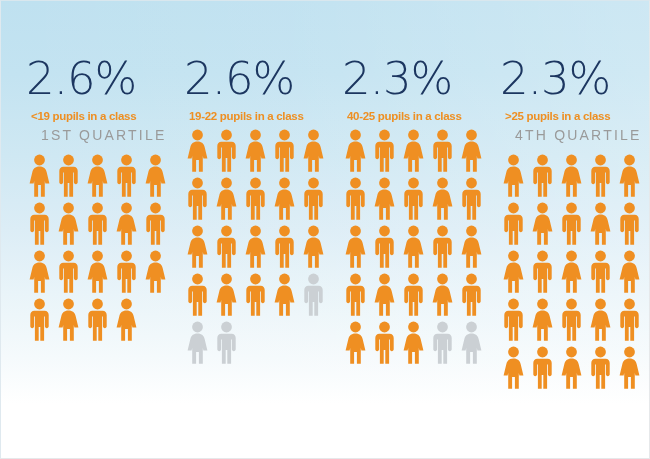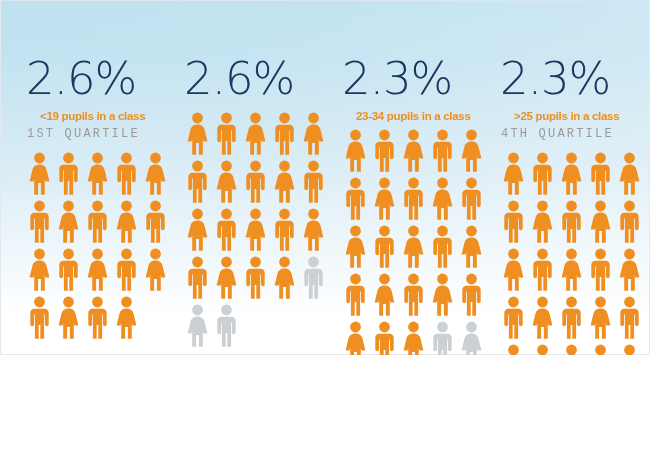--- a/index.html
+++ b/index.html
@@ -10,21 +10,21 @@
   body {
     width: 650px;
     height: 459px;
     overflow: hidden;
     font-family: "Liberation Sans", sans-serif;
   }
 
   #infographic {
     position: relative;
     width: 650px;
-    height: 355px;
+    height: 459px;
     box-sizing: border-box;
     background:
       linear-gradient(to bottom,
         #bfe1f0 0%,
         #c3e3f1 16%,
         #cfe8f3 34%,
         #dcedf6 50%,
         #e9f4f9 64%,
         #f5fafc 78%,
         #ffffff 88%,
@@ -75,33 +75,33 @@
     font-weight: 300;
     margin: 0 0 9px 4px;
     white-space: nowrap;
     font-family: "DejaVu Sans", sans-serif;
   }
 
   .subtitle {
     color: #ee8f22;
     font-size: 11.5px;
     font-weight: bold;
-    margin: 0 0 5px 18px;
+    margin: 0 0 5px 9px;
     white-space: nowrap;
     letter-spacing: -0.3px;
     font-family: "Liberation Sans", sans-serif;
   }
 
   .quartile-label {
     color: #9a9a9a;
-    font-size: 12px;
+    font-size: 14px;
     letter-spacing: 2.2px;
-    margin: 0 0 9px 5px;
+    margin: 0 0 9px 19px;
     white-space: nowrap;
-    font-family: Liberation Mono, monospace;
+    font-family: Liberation Sans, sans-serif;
   }
 
   .people-grid {
     margin-left: 3px;
   }
 
   .people-row {
     display: flex;
     height: 48px;
   }
@@ -251,20 +251,21 @@
               <svg viewBox="0 0 29 48" xmlns="http://www.w3.org/2000/svg" aria-hidden="true">
                 <circle class="fill-orange" cx="14.5" cy="8" r="5.4"></circle>
                 <path class="fill-orange" d="M14.5 14.6c-4.3 0-6.4 2.3-7.2 5.6L4.6 31.5h4.0l0.6-2.6v15.9h3.9V33.1h2.8v11.7h3.9V28.9l0.6 2.6h4.0l-2.7-11.3c-0.8-3.3-2.9-5.6-7.2-5.6z"></path>
               </svg>
             </div>
           </div>
         </div>
       </div>
       <div class="quartile-col">
         <div class="pct">2.6%</div>
+        <div class="subtitle">19-22 pupils in a class</div>
         <div class="people-grid">
           <div class="people-row">
             <div class="person">
               <svg viewBox="0 0 29 48" xmlns="http://www.w3.org/2000/svg" aria-hidden="true">
                 <circle class="fill-orange" cx="14.5" cy="8" r="5.4"></circle>
                 <path class="fill-orange" d="M14.5 14.6c-4.3 0-6.4 2.3-7.2 5.6L4.6 31.5h4.0l0.6-2.6v15.9h3.9V33.1h2.8v11.7h3.9V28.9l0.6 2.6h4.0l-2.7-11.3c-0.8-3.3-2.9-5.6-7.2-5.6z"></path>
               </svg>
             </div>
             <div class="person">
               <svg viewBox="0 0 29 48" xmlns="http://www.w3.org/2000/svg" aria-hidden="true">
@@ -398,21 +399,21 @@
               <svg viewBox="0 0 29 48" xmlns="http://www.w3.org/2000/svg" aria-hidden="true">
                 <circle class="fill-gray" cx="14.5" cy="8" r="5.4"></circle>
                 <path class="fill-gray" d="M19.6 14.8H9.4c-2.5 0-4.1 1.7-4.1 4.2v11.3c0 1.1 0.8 1.9 1.9 1.9s1.9-0.8 1.9-1.9V20.4h0.8v24.4h3.8V31.0h1.6v13.8h3.8V20.4h0.8v9.9c0 1.1 0.8 1.9 1.9 1.9s1.9-0.8 1.9-1.9V19.0c0-2.5-1.6-4.2-4.1-4.2z"></path>
               </svg>
             </div>
           </div>
         </div>
       </div>
       <div class="quartile-col">
         <div class="pct">2.3%</div>
-        <div class="subtitle">23-34 pupils in a class</div>
+        <div class="subtitle">40-25 pupils in a class</div>
         <div class="people-grid">
           <div class="people-row">
             <div class="person">
               <svg viewBox="0 0 29 48" xmlns="http://www.w3.org/2000/svg" aria-hidden="true">
                 <circle class="fill-orange" cx="14.5" cy="8" r="5.4"></circle>
                 <path class="fill-orange" d="M14.5 14.6c-4.3 0-6.4 2.3-7.2 5.6L4.6 31.5h4.0l0.6-2.6v15.9h3.9V33.1h2.8v11.7h3.9V28.9l0.6 2.6h4.0l-2.7-11.3c-0.8-3.3-2.9-5.6-7.2-5.6z"></path>
               </svg>
             </div>
             <div class="person">
               <svg viewBox="0 0 29 48" xmlns="http://www.w3.org/2000/svg" aria-hidden="true">

